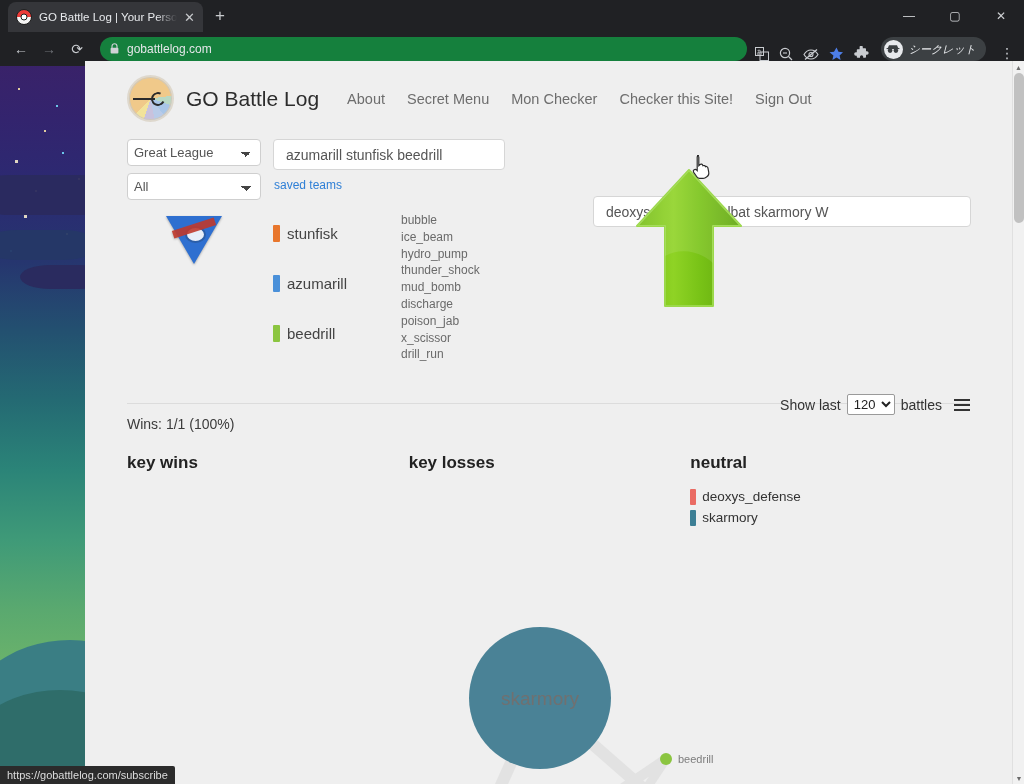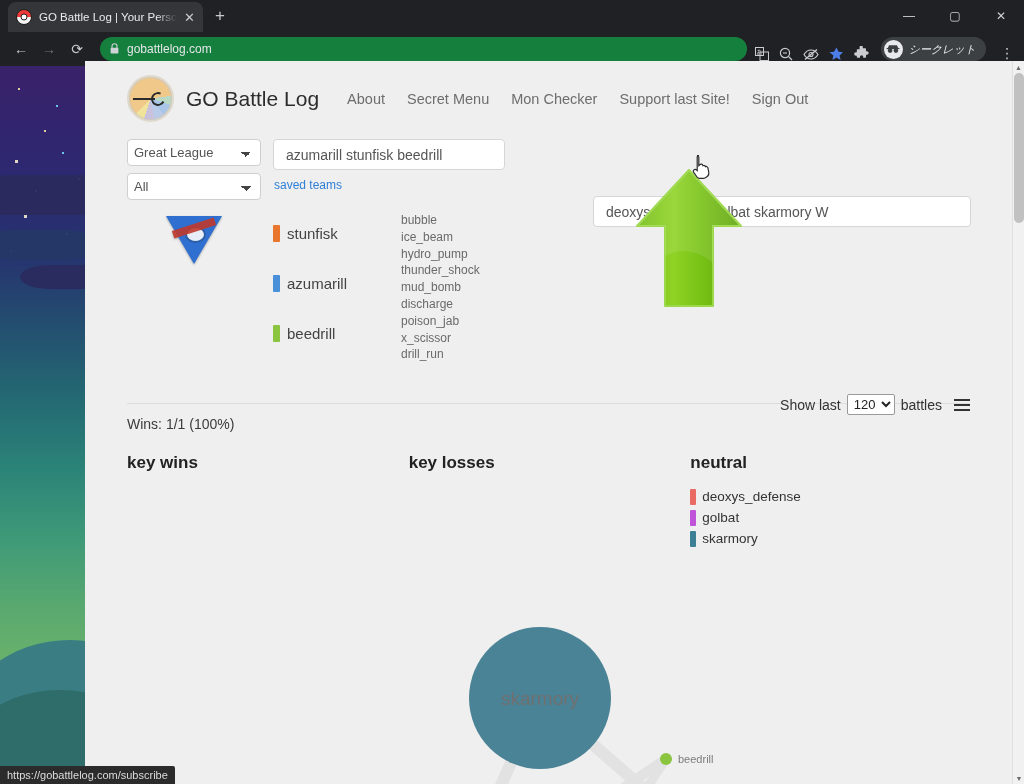--- a/index.html
+++ b/index.html
@@ -355,21 +355,21 @@
   <div class="viewport">
     <div class="page">
 
       <div class="site-header">
         <span class="logo"></span>
         <span class="brand">GO Battle Log</span>
         <nav class="nav">
           <a href="#">About</a>
           <a href="#">Secret Menu</a>
           <a href="#">Mon Checker</a>
-          <a href="#">Support last Site!</a>
+          <a href="#">Checker this Site!</a>
           <a href="#">Sign Out</a>
         </nav>
       </div>
 
       <div class="controls">
         <div class="selects">
           <select class="ui">
             <option>Great League</option>
           </select>
           <select class="ui">
@@ -444,24 +444,20 @@
           <div class="legend"></div>
         </div>
         <div class="col">
           <h3>neutral</h3>
           <div class="legend">
             <div class="legend-row">
               <span class="legend-sw" style="background:#ea6b63"></span>
               <span class="legend-label">deoxys_defense</span>
             </div>
             <div class="legend-row">
-              <span class="legend-sw" style="background:#c054d8"></span>
-              <span class="legend-label">golbat</span>
-            </div>
-            <div class="legend-row">
               <span class="legend-sw" style="background:#3d7f95"></span>
               <span class="legend-label">skarmory</span>
             </div>
           </div>
         </div>
       </div>
 
       <svg class="graph" viewBox="0 0 927 223">
         <g>
           <line x1="455" y1="137" x2="400" y2="260" stroke="#e2e2e2" stroke-width="12"></line>

